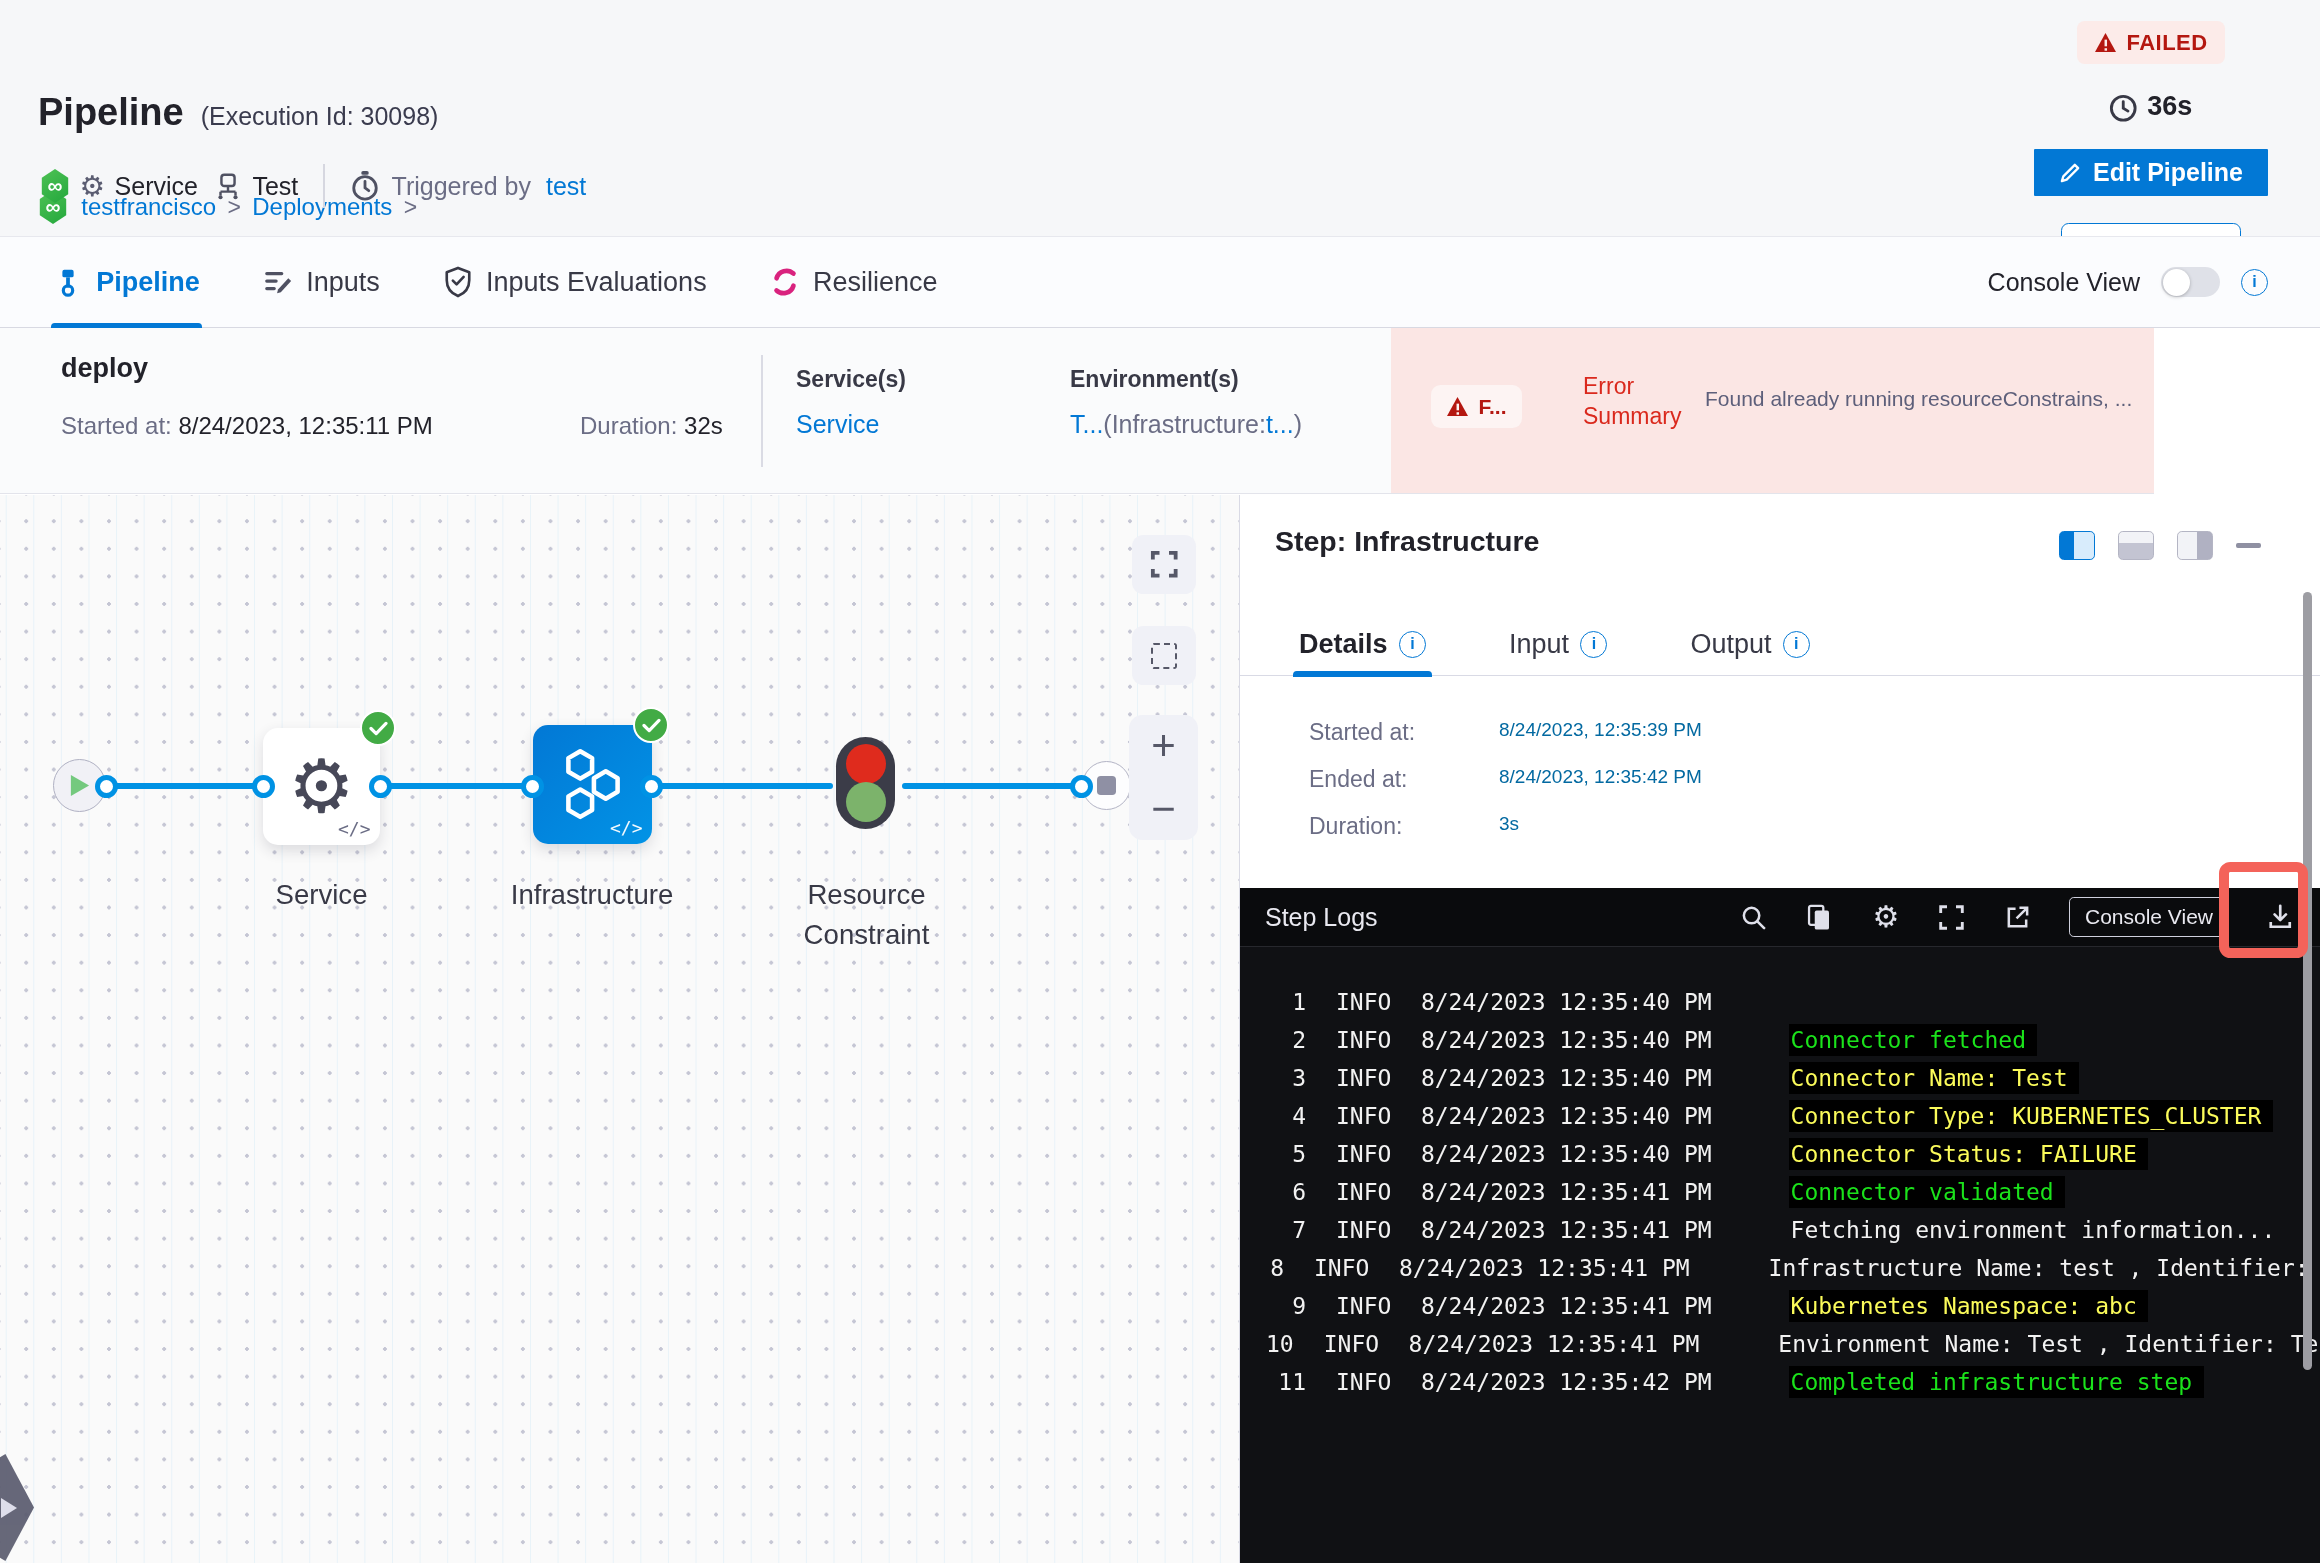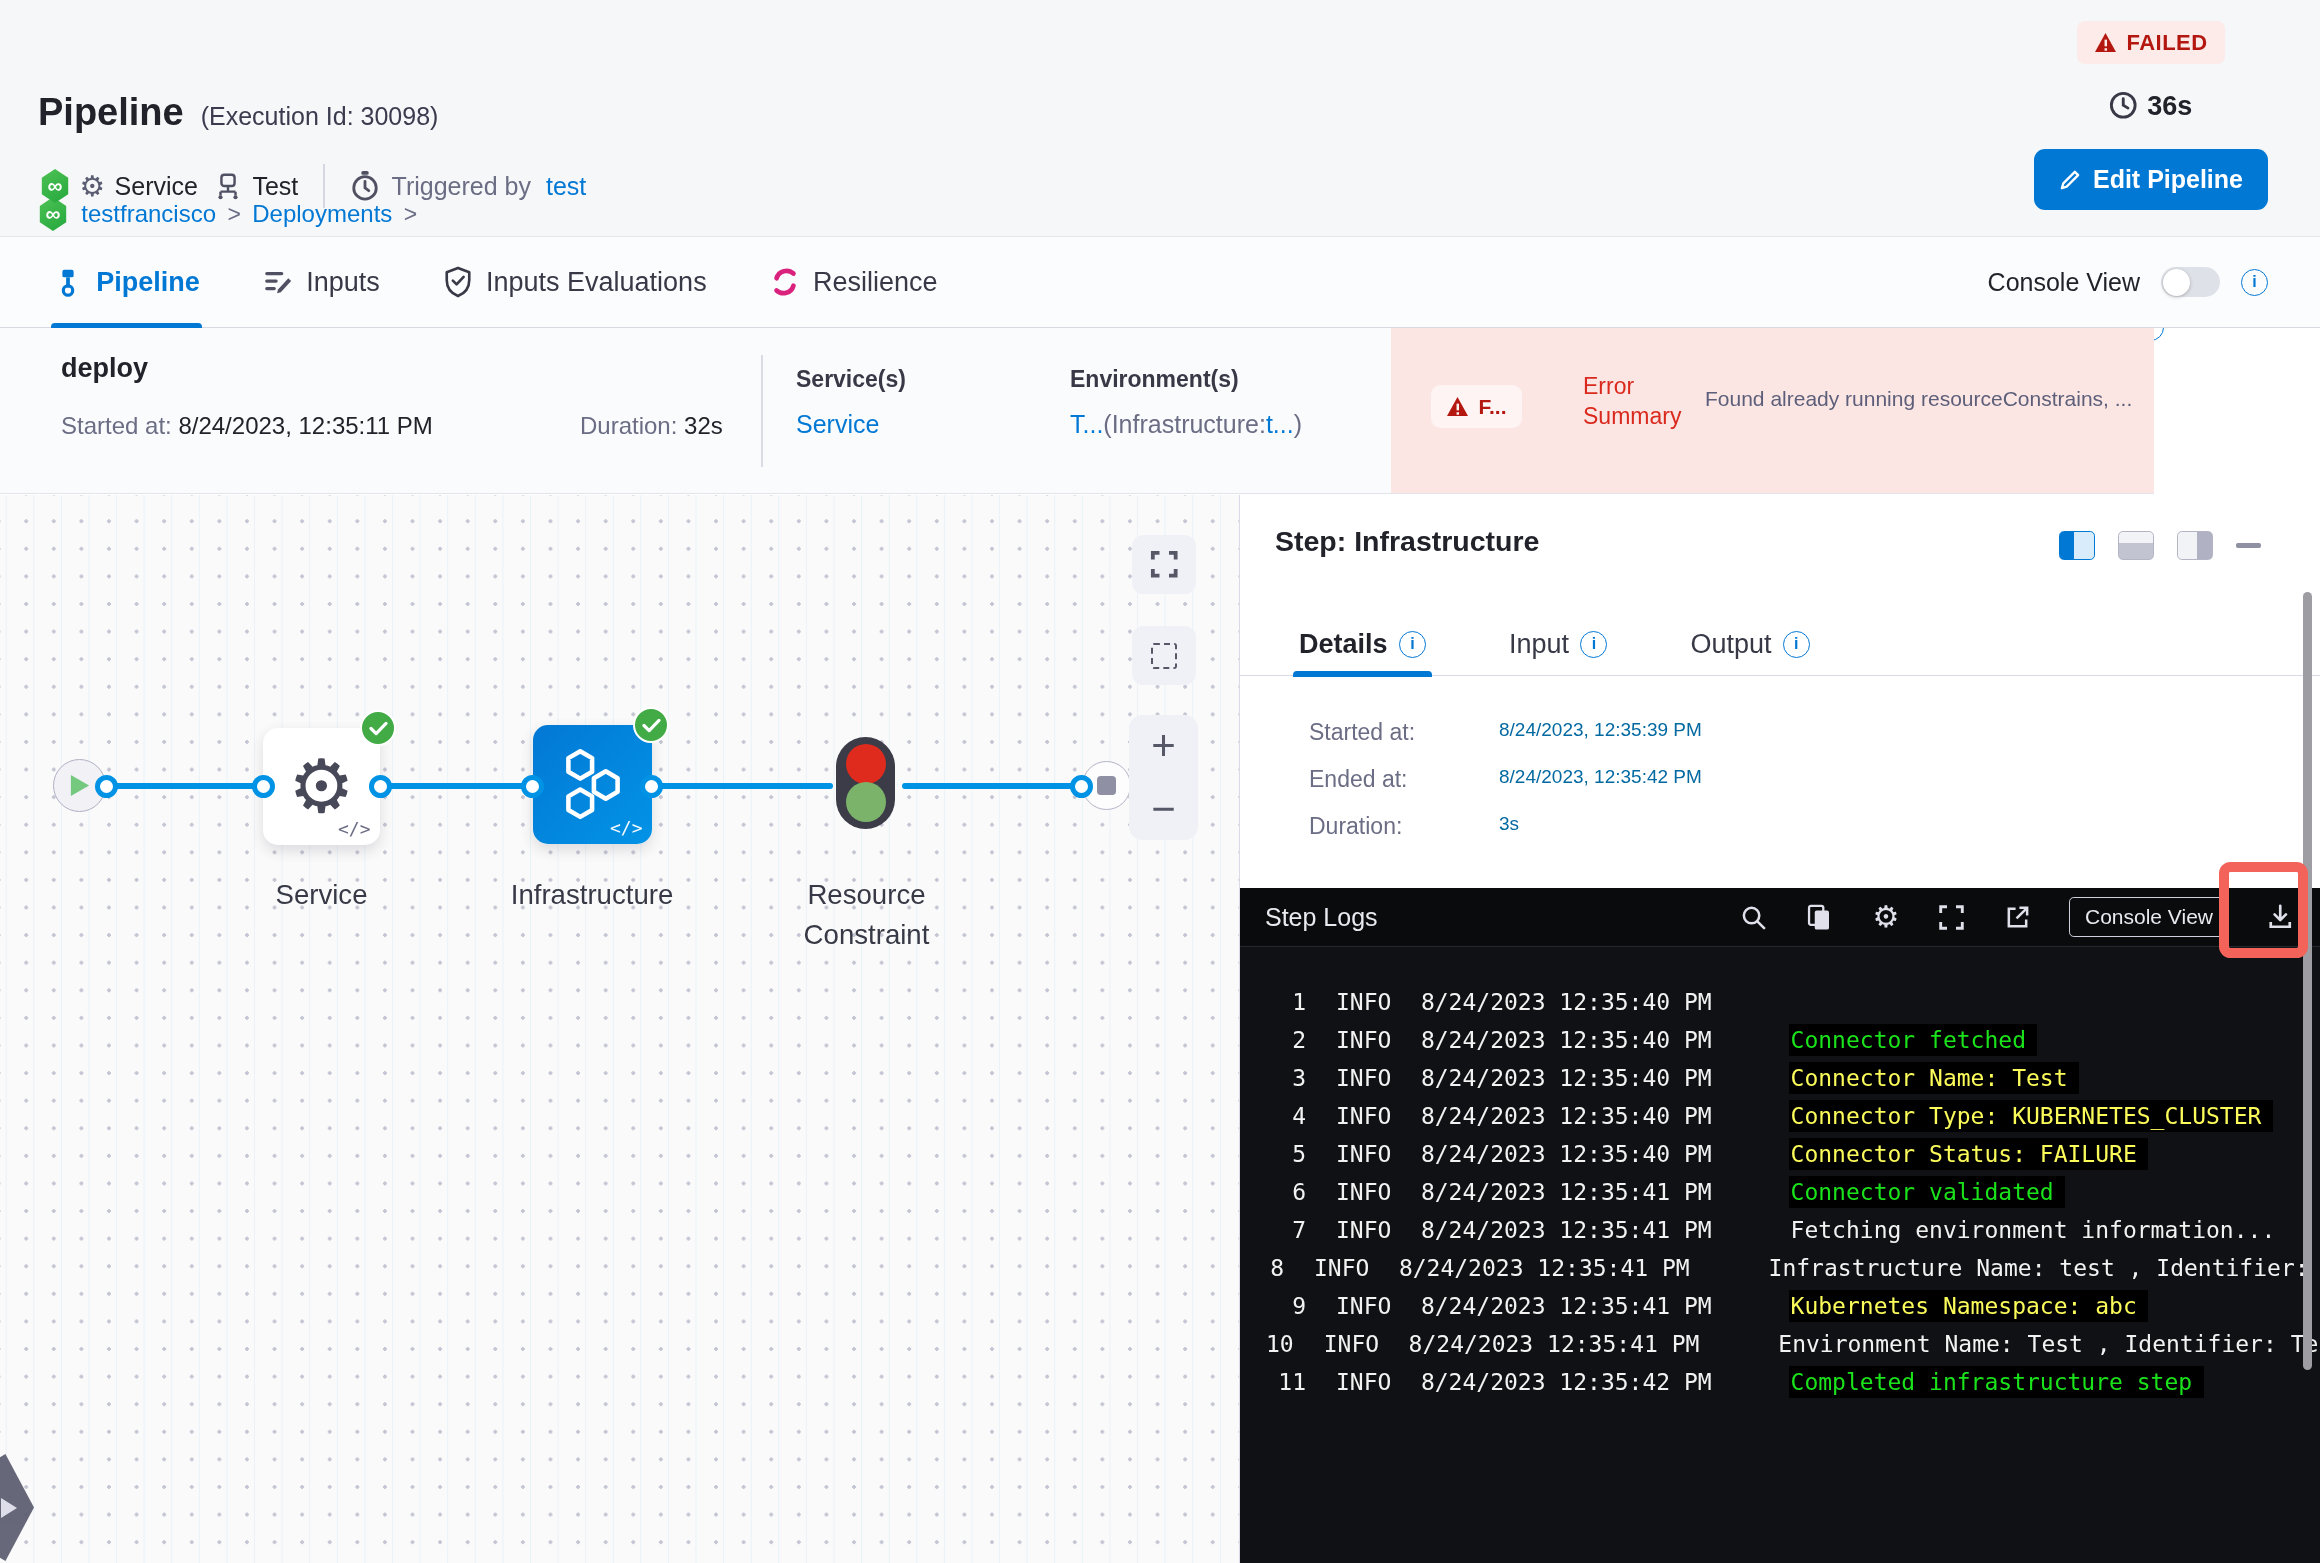--- a/index.html
+++ b/index.html
@@ -15,24 +15,24 @@
   .hexicon { display:flex; align-items:center; justify-content:center;
              background:linear-gradient(145deg,#4fc255,#23a73c); color:#fff; font-weight:bold;
              clip-path:polygon(50% 0,94% 26%,94% 74%,50% 100%,6% 74%,6% 26%); }
   .hexicon::after { content:"∞"; }
   .hex-lg { width:30px; height:34px; font-size:21px; margin-right:13.3px; }
   .hex-md { width:30px; height:34px; font-size:21px; margin-right:9.5px; }
   .actions { margin-left:auto; display:flex; align-items:center; gap:27px;flex-direction:column; }
   .failed-badge { display:flex; align-items:center; gap:9.5px; background:#fcebe9; border-radius:7.6px; padding:8.6px 17px; }
   .failed-badge span { color:#b41710; font-size:22px; font-weight:700; letter-spacing:0.5px; }
   .warn-tri { width:23px; height:21px; }
-  .dur-wrap { display:flex; align-items:flex-start; gap:9.5px; }
+  .dur-wrap { display:flex; align-items:flex-end; gap:9.5px; }
   .dur-wrap span { font-size:27px; font-weight:600; color:#22222a; }
   .btn-primary { display:flex; align-items:center; gap:11.4px; background:#0278d5; color:#fff;
-                 border:none; border-radius:11px; padding:16px 25px; font-size:25px; font-weight:600; cursor:pointer;
+                 border:none; border-radius:1px; padding:9px 25px; font-size:25px; font-weight:600; cursor:pointer;
                  font-family:"Liberation Sans",sans-serif;text-align:center; }
   .btn-outline { display:flex; align-items:center; gap:9.5px; background:#fff; color:#0278d5;
                  border:1.9px solid #0278d5; border-radius:7.6px; padding:9.5px 21px; font-size:25px; font-weight:700; cursor:pointer;
                  font-family:"Liberation Sans",sans-serif; }
   .refresh-glyph { font-size:27px; font-weight:700; line-height:1; }
   .caret { font-size:19px; margin-left:3.8px; }
   .info-i { width:27px; height:27px; border:1.9px solid #0278d5; border-radius:50%; color:#0278d5;
             display:inline-flex; align-items:center; justify-content:center; font-size:16px; font-weight:700; flex:none; }
   .info-i::after { content:"i"; }
   .kebab { display:flex; flex-direction:column; gap:5.7px; padding:3.8px 7.6px; cursor:pointer; }

